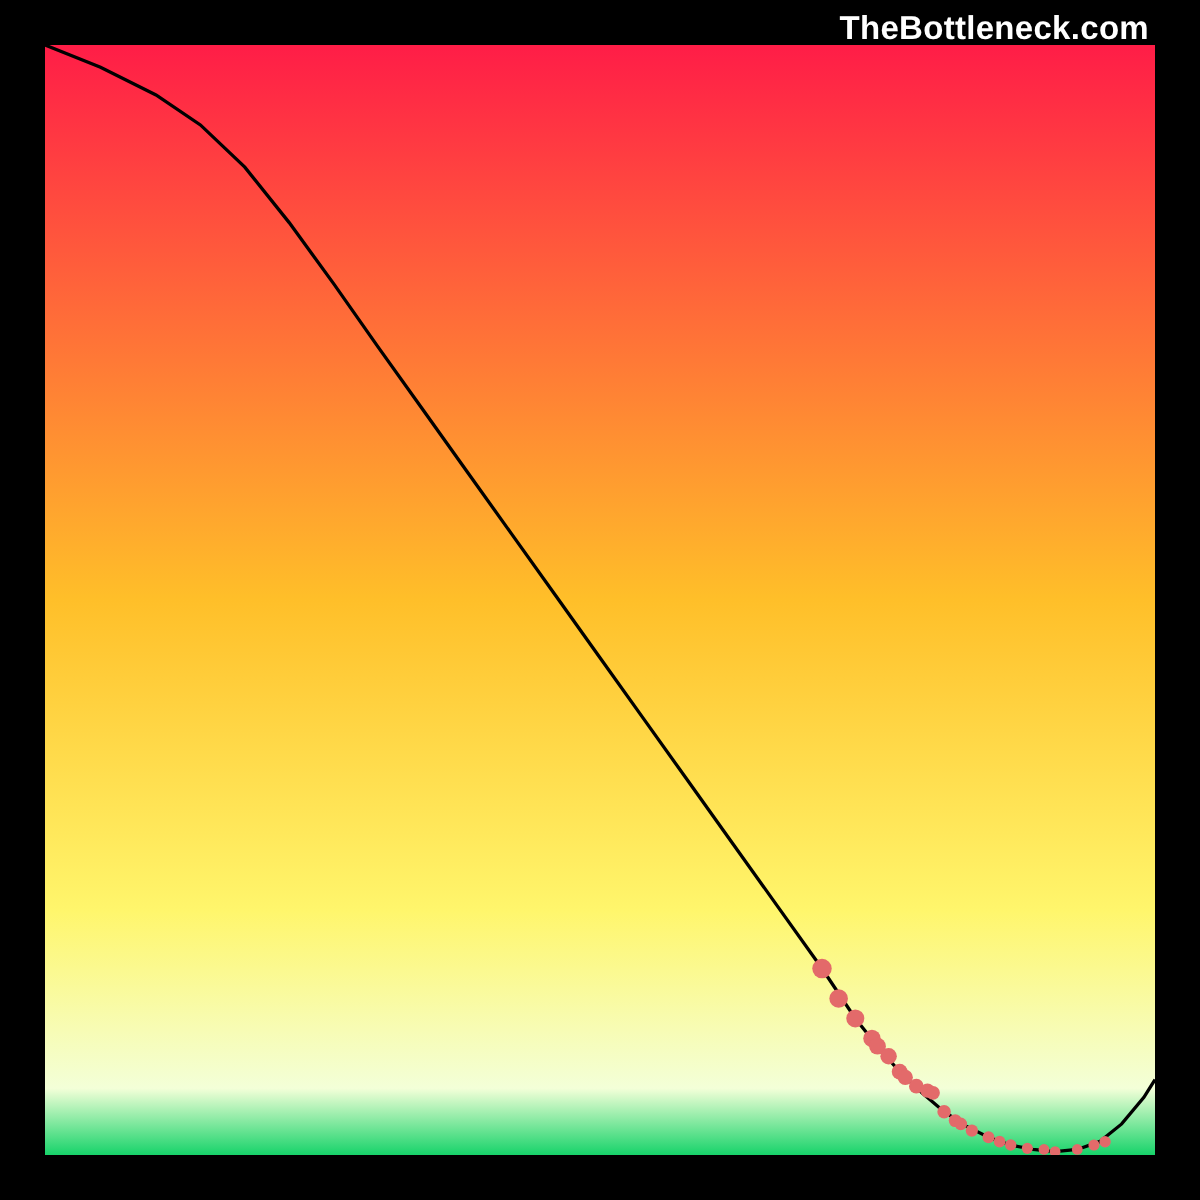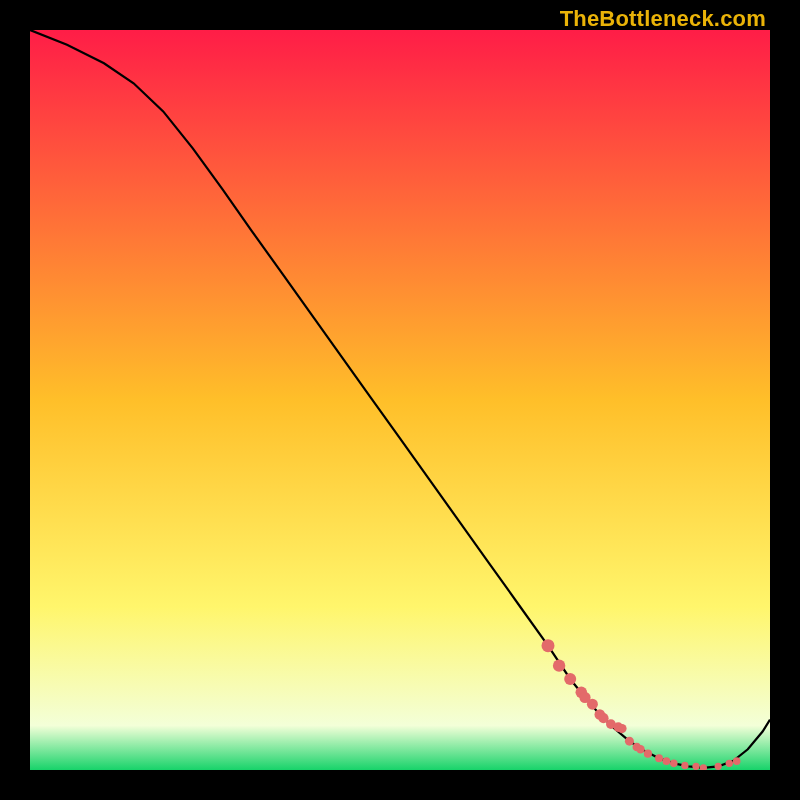--- a/index.html
+++ b/index.html
@@ -23,21 +23,21 @@
     width: 740px;
     height: 740px;
     overflow: hidden;
   }
   .watermark {
     position: absolute;
     right: 34px;
     top: 6px;
     font-size: 22px;
     font-weight: 600;
-    color: #eab308;
+    color: #ffffff;
     letter-spacing: 0.2px;
   }
   svg { display: block; }
 </style>
 </head>
 <body>
 
 <div class="frame">
   <div class="watermark">TheBottleneck.com</div>
   <div class="plot">

